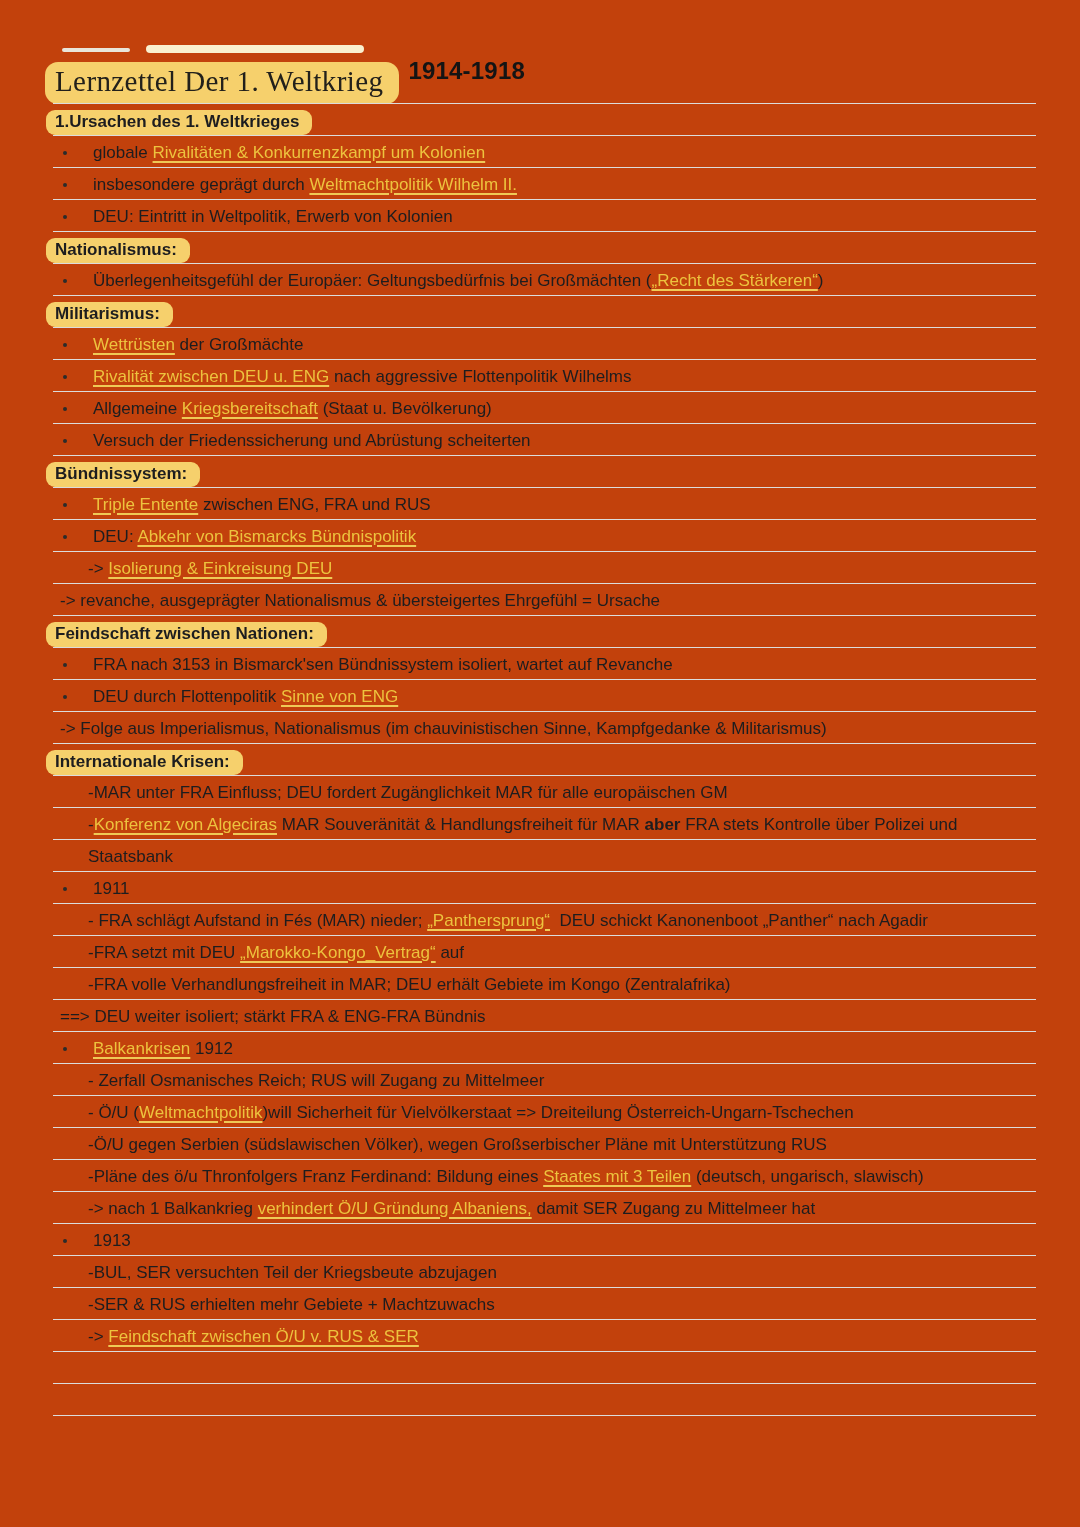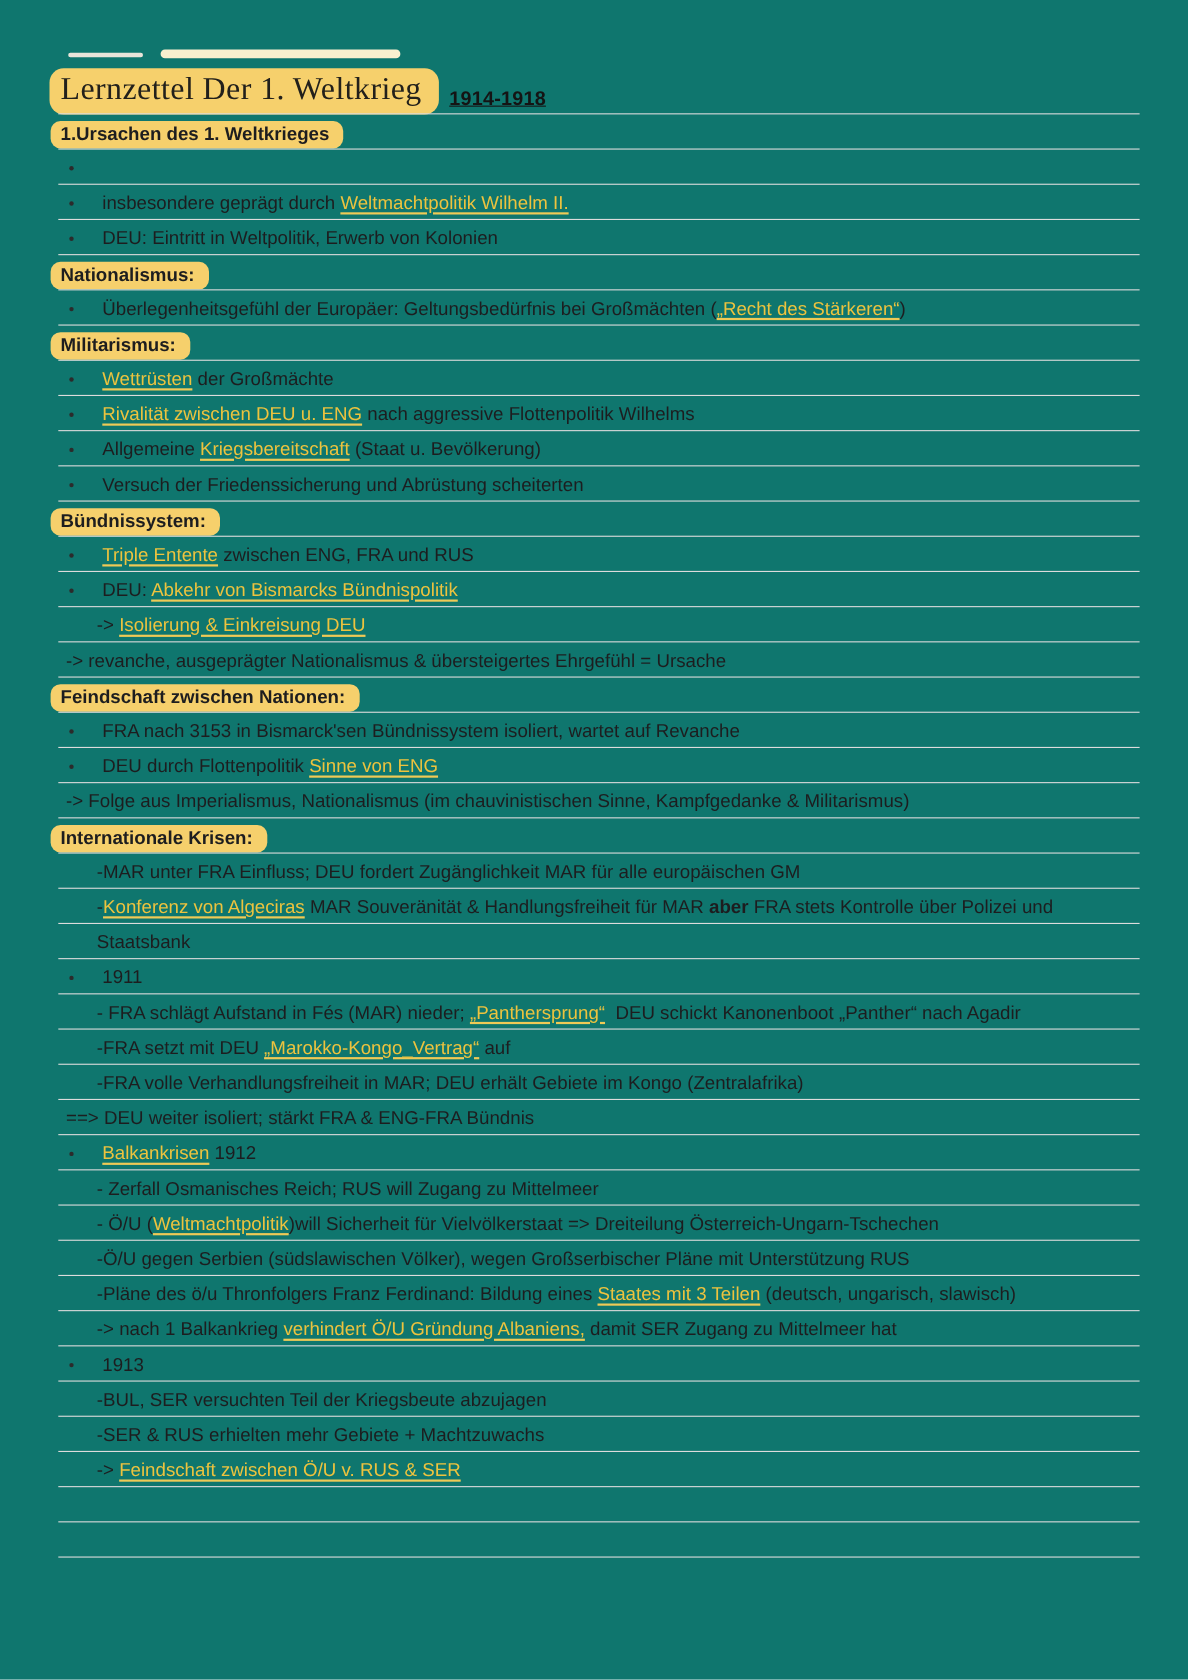--- a/index.html
+++ b/index.html
@@ -1,20 +1,20 @@
 <!DOCTYPE html>
 <html><head>
 <meta charset="utf-8">
 <style>
   html, body { margin: 0; padding: 0; background: #ffffff; }
   .page {
     position: relative;
     width: 1080px;
     height: 1527px;
-    background: #0f766e;
+    background: #c2410c;
     overflow: hidden;
     font-family: "Liberation Sans", sans-serif;
     color: #1d1d1f;
   }
   
   .smear-dash {
     position: absolute; left: 62px; top: 48px; width: 68px; height: 4px;
     background: #e9e5da; border-radius: 3px;
   }
   .smear-strip {
@@ -32,23 +32,22 @@
     background: #f6d06c;
     border-radius: 13px;
     padding: 3px 16px 6px 10px;
     margin-left: -8px;
     font-family: "Liberation Serif", serif;
     font-size: 29px;
     letter-spacing: 0.4px;
     color: #22201b;
   }
   .title-suffix {
-    font-weight: 700; font-size: 18px; margin-left: 9px; padding-bottom: 4px; color: #141414;
+    font-weight: 700; font-size: 24px; margin-left: 9px; padding-bottom: 19px; color: #141414;
     letter-spacing: 0.2px;
-    text-decoration: underline;
   }
 
   .row {
     position: relative; height: 32px; display: flex; align-items: flex-end;
     font-size: 17px; white-space: pre; line-height: 1;
   }
   .row::after {
     content: ""; position: absolute; left: 0; right: 0; bottom: 0; height: 1px; background: #dcdcdc;
   }
   .row .segs { display: inline-block; padding-bottom: 7px; }
@@ -81,21 +80,21 @@
   <div class="smear-dash"></div>
   <div class="smear-strip"></div>
 
   <div class="content">
     <div class="title-row">
       <span class="title-pill">Lernzettel Der 1. Weltkrieg</span>
       <span class="title-suffix">1914-1918</span>
     </div>
     <div>
         <div class="row heading"><span class="segs"><span class="plain">1.Ursachen des 1. Weltkrieges</span></span></div>
-        <div class="row bullet"><span class="marker"></span></div>
+        <div class="row bullet"><span class="marker"></span><span class="segs"><span class="plain">globale </span><span class="yellow">Rivalitäten &amp; Konkurrenzkampf um Kolonien</span></span></div>
         <div class="row bullet"><span class="marker"></span><span class="segs"><span class="plain">insbesondere geprägt durch </span><span class="yellow">Weltmachtpolitik Wilhelm II.</span></span></div>
         <div class="row bullet"><span class="marker"></span><span class="segs"><span class="plain">DEU: Eintritt in Weltpolitik, Erwerb von Kolonien</span></span></div>
         <div class="row heading"><span class="segs"><span class="plain">Nationalismus:</span></span></div>
         <div class="row bullet"><span class="marker"></span><span class="segs"><span class="plain">Überlegenheitsgefühl der Europäer: Geltungsbedürfnis bei Großmächten (</span><span class="yellow">„Recht des Stärkeren“</span><span class="plain">)</span></span></div>
         <div class="row heading"><span class="segs"><span class="plain">Militarismus:</span></span></div>
         <div class="row bullet"><span class="marker"></span><span class="segs"><span class="yellow">Wettrüsten</span><span class="plain"> der Großmächte</span></span></div>
         <div class="row bullet"><span class="marker"></span><span class="segs"><span class="yellow">Rivalität zwischen DEU u. ENG</span><span class="plain"> nach aggressive Flottenpolitik Wilhelms</span></span></div>
         <div class="row bullet"><span class="marker"></span><span class="segs"><span class="plain">Allgemeine </span><span class="yellow">Kriegsbereitschaft</span><span class="plain"> (Staat u. Bevölkerung)</span></span></div>
         <div class="row bullet"><span class="marker"></span><span class="segs"><span class="plain">Versuch der Friedenssicherung und Abrüstung scheiterten</span></span></div>
         <div class="row heading"><span class="segs"><span class="plain">Bündnissystem:</span></span></div>

